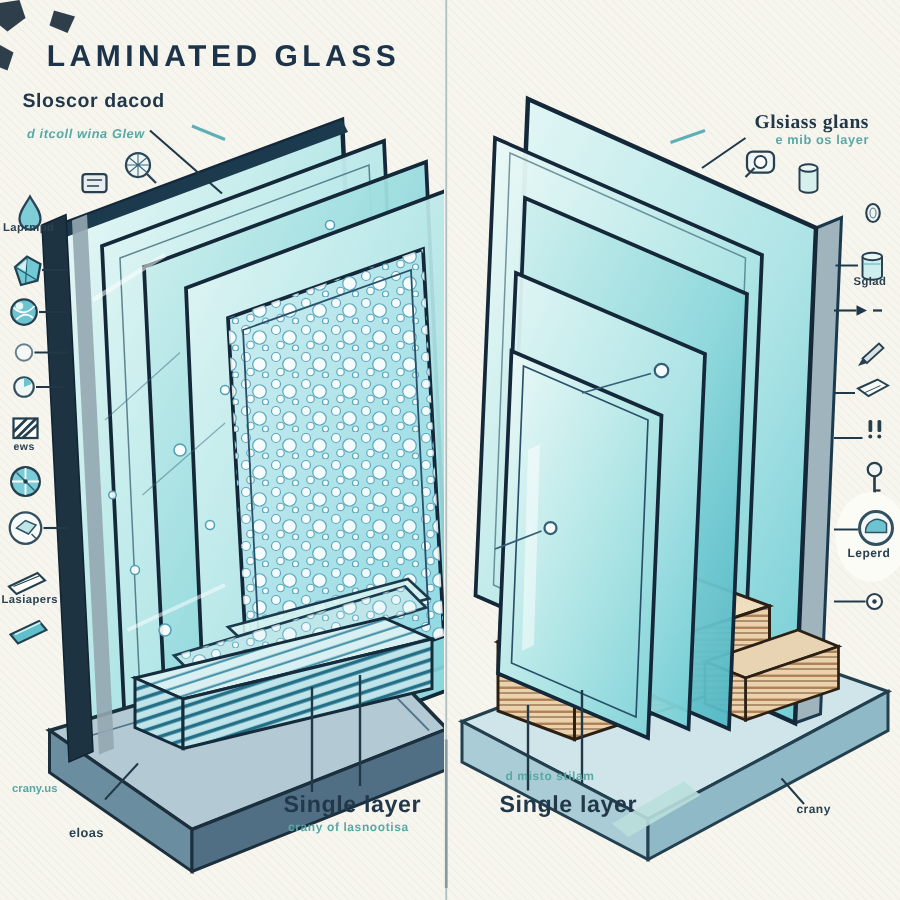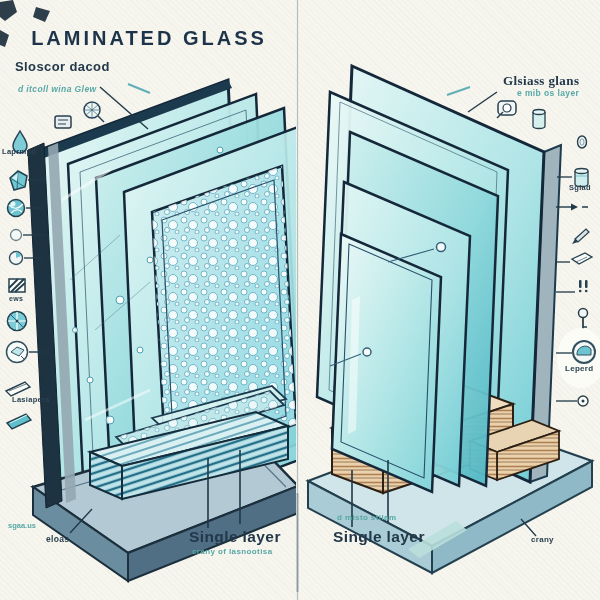--- a/index.html
+++ b/index.html
@@ -330,23 +330,23 @@
 <div class="lbl title" style="left:0;top:27px;width:298px;">LAMINATED GLASS</div>
 
 <div class="lbl callout" style="left:15px;top:59px;">Sloscor dacod</div>
 <div class="lbl sub" style="left:18px;top:84px;font-style:italic;">d itcoll wina Glew</div>
 
 <div class="lbl callout" style="left:503px;top:73px;font-family:Liberation Serif, serif;">Glsiass glans</div>
 <div class="lbl sub" style="left:517px;top:88px;">e mib os layer</div>
 
 <div class="lbl tiny" style="left:2px;top:147px;">Laprmpd</div>
 <div class="lbl tiny" style="left:9px;top:295px;font-size:7px;">ews</div>
-<div class="lbl tiny" style="left:1px;top:395px;padding-left:11px;">Lasiapers</div>
-<div class="lbl tinyteal" style="left:8px;top:521px;">sgaa.us</div>
-<div class="lbl tiny" style="left:46px;top:534px;font-size:8.5px;">eloas</div>
+<div class="lbl tiny" style="left:1px;top:395px;">Lasiapers</div>
+<div class="lbl tinyteal" style="left:8px;top:521px;">crany.us</div>
+<div class="lbl tiny" style="left:46px;top:550px;font-size:8.5px;">eloas</div>
 
 <div class="lbl big" style="left:189px;top:528px;">Single layer</div>
 <div class="lbl sub" style="left:192px;top:547px;font-size:8px;">crany of lasnootisa</div>
 
 <div class="lbl big" style="left:333px;top:528px;">Single layer</div>
 <div class="lbl sub" style="left:337px;top:513px;font-size:8px;">d misto stilam</div>
 
 <div class="lbl tiny" style="left:569px;top:147px;margin-top:36px;">Sglad</div>
 <div class="lbl tiny" style="left:565px;top:364px;font-size:8px;">Leperd</div>
 <div class="lbl tiny" style="left:531px;top:535px;font-size:8px;">crany</div>

